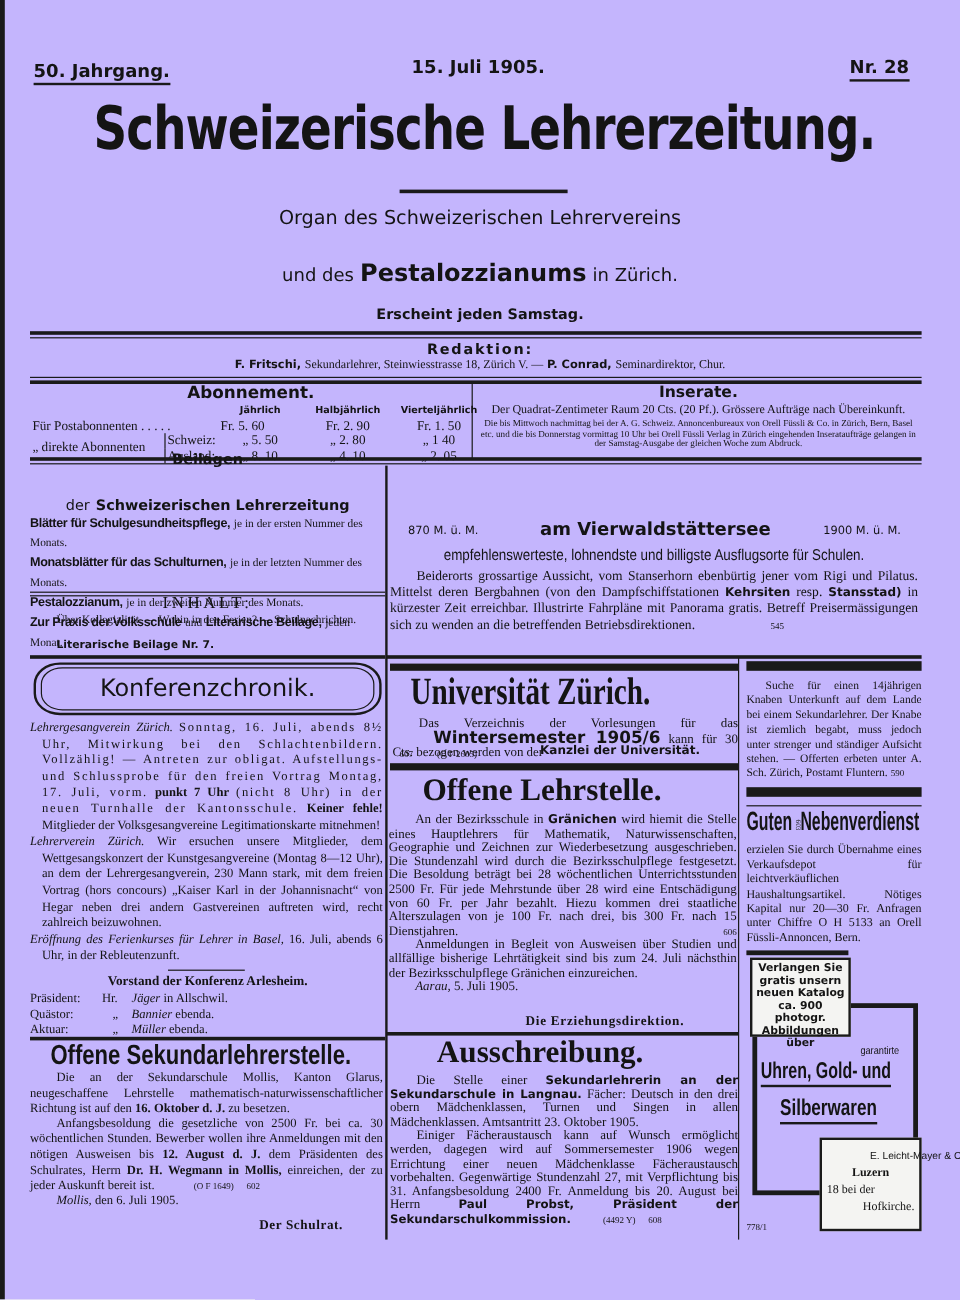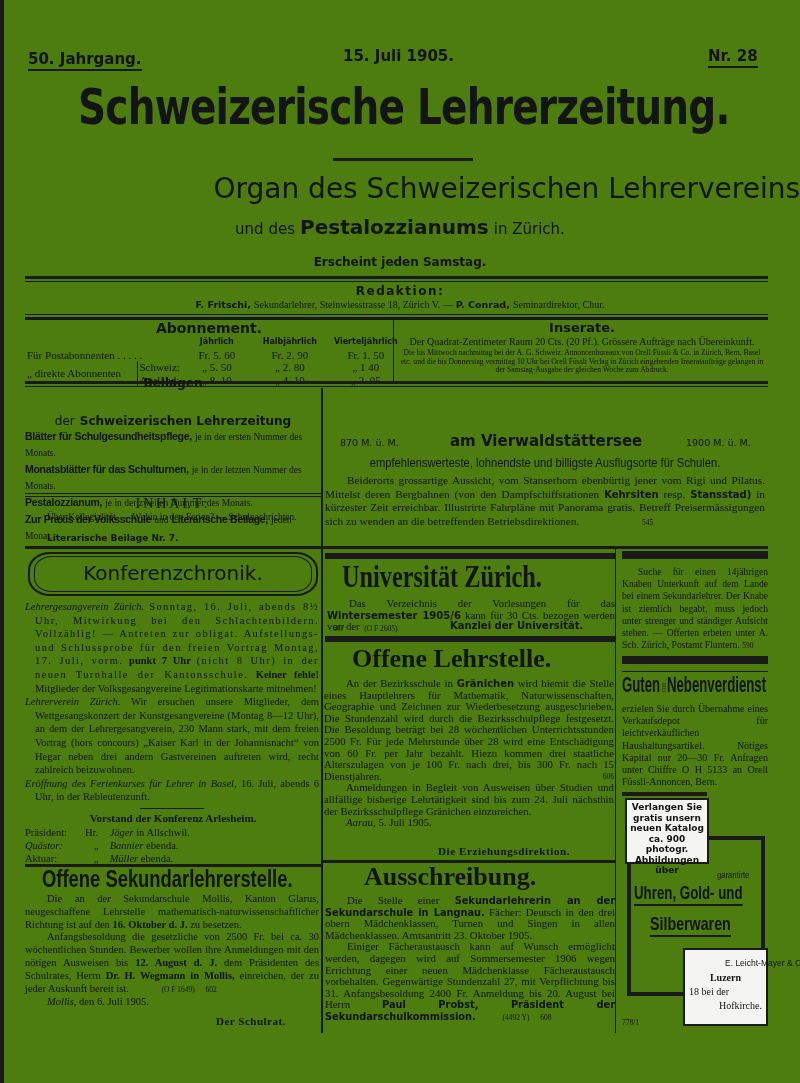--- a/index.html
+++ b/index.html
@@ -1,36 +1,36 @@
 <!DOCTYPE html>
 <html><head>
 <meta charset="utf-8">
 <style>
   * { box-sizing: border-box; margin: 0; padding: 0; }
   html, body { width: 800px; height: 1083px; background: #f4f4f2; overflow: hidden; }
   body { position: relative; font-family: "DejaVu Serif", serif; color: #141414; }
-  .page { position: absolute; left: 0; top: 0; width: 800px; height: 1083px; background: #4d7c0f; }
+  .page { position: absolute; left: 0; top: 0; width: 800px; height: 1083px; background: #c4b5fd; }
   .left-edge { position: absolute; left: 0; top: 0; width: 4px; height: 1083px; background: #1a1a1a; }
   .abs { position: absolute; }
   .sans { font-family: "DejaVu Sans", sans-serif; }
   .cond { font-family: "Liberation Sans", sans-serif; }
   .serif { font-family: "Liberation Serif", serif; }
   .b { font-weight: bold; }
   .i { font-style: italic; }
   .center { text-align: center; }
   .justify { text-align: justify; }
   .hr-thick { position: absolute; height: 3px; background: #1a1a1a; }
   .hr-thin { position: absolute; height: 1px; background: #1a1a1a; }
   .vr { position: absolute; width: 2px; background: #1a1a1a; }
 
   
   .mast-small { font-family: "DejaVu Sans", sans-serif; font-weight: bold; font-size: 15px; }
   .underline-sq { border-bottom: 2px solid #1a1a1a; padding-bottom: 1px; }
   .title-main { font-family: "DejaVu Sans", sans-serif; font-weight: 900; font-size: 50px; letter-spacing: -1px; transform: scaleX(0.78); transform-origin: left top; white-space: nowrap; }
-  .organ { font-family: "DejaVu Sans", sans-serif; font-size: 28px; text-align: right; }
+  .organ { font-family: "DejaVu Sans", sans-serif; font-size: 16px; }
   .undd { font-family: "DejaVu Sans", sans-serif; font-size: 15px; }
   .pest { font-family: "DejaVu Sans", sans-serif; font-weight: bold; font-size: 20px; }
   .text-xs { font-family: "Liberation Serif", serif; font-size: 8.5px; line-height: 10px; }
   .body-txt { font-family: "Liberation Serif", serif; font-size: 11.5px; line-height: 14.2px; }
   .spaced { letter-spacing: 1.4px; }
   .headline-cond { font-family: "Liberation Sans", sans-serif; font-weight: bold; transform-origin: left top; white-space: nowrap; }
   table.abo { border-collapse: collapse; font-family: "Liberation Serif", serif; font-size: 11px; }
   table.abo td { padding: 0 2px; line-height: 12.5px; white-space: nowrap; }
   .bar { position: absolute; background: #1a1a1a; }
   .num { font-size: 7.5px; font-family: "Liberation Serif", serif; }
@@ -77,21 +77,21 @@
       <tbody>
           <tr>
         <td style="width:112px;"></td>
             <td style="width:44px;"></td>
         <td class="sans b" style="font-size:8px; width:70px; text-align:center;">Jährlich</td>
         <td class="sans b" style="font-size:8px; width:76px; text-align:center;">Halbjährlich</td>
         <td class="sans b" style="font-size:8px; width:76px; text-align:center;">Vierteljährlich</td>
       </tr>
       <tr>
         <td colspan="2">Für Postabonnenten . . . . .</td>
-        <td style="text-align:center;">Fr. 5. 60</td>
+        <td style="text-align:left;">Fr. 5. 60</td>
         <td style="text-align:center;">Fr. 2. 90</td>
         <td style="text-align:center;">Fr. 1. 50</td>
       </tr>
       <tr>
         <td rowspan="2" style="vertical-align:middle;">„ direkte Abonnenten</td>
         <td style="border-left:1px solid #1a1a1a;">Schweiz:</td>
         <td style="text-align:center;">„ 5. 50</td>
         <td style="text-align:center;">„ 2. 80</td>
         <td style="text-align:center;">„ 1 40</td>
       </tr>
@@ -139,21 +139,21 @@
 
   <div class="abs body-txt justify" style="left:25px; width:294px; top:600px; font-size:10.5px; line-height:13.6px;">
     <p style="padding-left:10px; text-indent:-10px;"><span class="i">Lehrergesangverein Zürich.</span> <span class="spaced">Sonntag, 16. Juli, abends 8½ Uhr, Mitwirkung bei den Schlachtenbildern. Vollzählig! — Antreten zur obligat. Aufstellungs- und Schlussprobe für den freien Vortrag Montag, 17. Juli, vorm.</span> <span class="b">punkt 7 Uhr</span> <span class="spaced">(nicht 8 Uhr) in der neuen Turnhalle der Kantonsschule.</span> <span class="b">Keiner fehle!</span> <span>Mitglieder der Volksgesangvereine Legitimationskarte mitnehmen!</span></p>
     <p style="padding-left:10px; text-indent:-10px;"><span class="i">Lehrerverein Zürich.</span> <span>Wir ersuchen unsere Mitglieder, dem Wettgesangskonzert der Kunstgesangvereine (Montag 8—12 Uhr), an dem der Lehrergesangverein, 230 Mann stark, mit dem freien Vortrag (hors concours) „Kaiser Karl in der Johannisnacht“ von Hegar neben drei andern Gastvereinen auftreten wird, recht zahlreich beizuwohnen.</span></p>
     <p style="padding-left:10px; text-indent:-10px;"><span class="i">Eröffnung des Ferienkurses für Lehrer in Basel,</span> <span>16. Juli, abends 6 Uhr, in der Rebleutenzunft.</span></p>
   </div>
   <div class="hr-thin" style="left:140px; top:808px; width:64px;"></div>
   <div class="abs center serif b" style="left:25px; width:296px; top:812px; font-size:11px;">Vorstand der Konferenz Arlesheim.</div>
   <div class="abs serif" style="left:25px; top:826px; font-size:10.5px; line-height:13px;">
     <div><span style="display:inline-block; width:60px;">Präsident:</span><span style="display:inline-block; width:22px;">Hr.</span> <span class="i">Jäger</span> <span>in Allschwil.</span></div>
-    <div><span style="display:inline-block; width:60px;font-style:italic;">Quästor:</span><span style="display:inline-block; width:22px; text-align:center;">„</span> <span class="i">Bannier</span> <span>ebenda.</span></div>
+    <div><span style="display:inline-block; width:60px;">Quästor:</span><span style="display:inline-block; width:22px; text-align:center;">„</span> <span class="i">Bannier</span> <span>ebenda.</span></div>
     <div><span style="display:inline-block; width:60px;">Aktuar:</span><span style="display:inline-block; width:22px; text-align:center;">„</span> <span class="i">Müller</span> <span>ebenda.</span></div>
   </div>
   <div class="hr-thick" style="left:25px; top:864px; width:296px;"></div>
 
   <div class="abs" style="left:42px; top:866px;">
     <div class="headline-cond" style="font-size:23px; transform:scaleX(0.8);">Offene Sekundarlehrerstelle.</div>
   </div>
   <div class="abs body-txt justify" style="left:25px; width:294px; top:893px; font-size:10.5px; line-height:12.8px;">
     <p style="text-indent:22px;"><span>Die an der Sekundarschule Mollis, Kanton Glarus, neugeschaffene Lehrstelle mathematisch-naturwissenschaftlicher Richtung ist auf den</span> <span class="b">16. Oktober d. J.</span> <span>zu besetzen.</span></p>
     <p style="text-indent:22px;"><span>Anfangsbesoldung die gesetzliche von 2500 Fr. bei ca. 30 wöchentlichen Stunden. Bewerber wollen ihre Anmeldungen mit den nötigen Ausweisen bis</span> <span class="b">12. August d. J.</span> <span>dem Präsidenten des Schulrates, Herrn</span> <span class="b">Dr. H. Wegmann in Mollis,</span> <span>einreichen, der zu jeder Auskunft bereit ist.</span> <span class="num" style="margin-left:30px;">(O F 1649)</span> <span class="num" style="margin-left:8px;">602</span></p>
@@ -169,21 +169,21 @@
     <span style="padding-left:22px;">Beiderorts grossartige Aussicht, vom Stanserhorn ebenbürtig jener vom Rigi und Pilatus. Mittelst deren Bergbahnen (von den Dampfschiffstationen</span> <span class="sans b" style="font-size:10px;">Kehrsiten</span> <span>resp.</span> <span class="sans b" style="font-size:10px;">Stansstad)</span> <span>in kürzester Zeit erreichbar. Illustrirte Fahrpläne mit Panorama gratis. Betreff Preisermässigungen sich zu wenden an die betreffenden Betriebsdirektionen.</span> <span class="num" style="margin-left:60px;">545</span>
   </div>
   <div class="hr-thick" style="left:322px; top:546px; width:446px;"></div>
 
   <div class="bar" style="left:325px; top:553px; width:290px; height:6px;"></div>
   <div class="vr" style="left:615px; top:548px; height:485px; width:1px;"></div>
   <div class="abs" style="left:342px; top:558px;">
     <div class="serif b" style="font-size:32px; transform:scaleX(0.76); transform-origin:left top; white-space:nowrap;">Universität Zürich.</div>
   </div>
   <div class="abs body-txt justify" style="left:327px; width:288px; top:598px; font-size:10.8px; line-height:11.5px;">
-    <span style="padding-left:22px;">Das Verzeichnis der Vorlesungen für das</span> <span class="sans b" style="font-size:10px;">Wintersemester 1905/6</span> <span>kann für 30 Cts. bezogen werden von der</span>
+    <span style="padding-left:22px;">Das Verzeichnis der Vorlesungen für das</span> <span class="sans b" style="font-size:14px;margin-left:34px;">Wintersemester 1905/6</span> <span>kann für 30 Cts. bezogen werden von der</span>
   </div>
   <div class="abs" style="left:333px; top:624px; font-size:7.5px;">
     <span class="num">607</span><span class="num" style="margin-left:20px;">(O F 2605)</span>
   </div>
   <div class="abs sans b" style="left:450px; top:620px; font-size:10px;">Kanzlei der Universität.</div>
   <div class="bar" style="left:325px; top:636px; width:290px; height:6px;"></div>
 
   <div class="abs serif b" style="left:352px; top:644px; font-size:26px; white-space:nowrap;">Offene Lehrstelle.</div>
   <div class="abs body-txt justify" style="left:324px; width:290px; top:678px; font-size:10.8px; line-height:11.6px;">
     <p style="text-indent:22px;"><span>An der Bezirksschule in</span> <span class="sans b" style="font-size:10px;">Gränichen</span> <span>wird hiemit die Stelle eines Hauptlehrers für Mathematik, Naturwissenschaften, Geographie und Zeichnen zur Wiederbesetzung ausgeschrieben. Die Stundenzahl wird durch die Bezirksschulpflege festgesetzt. Die Besoldung beträgt bei 28 wöchentlichen Unterrichtsstunden 2500 Fr. Für jede Mehrstunde über 28 wird eine Entschädigung von 60 Fr. per Jahr bezahlt. Hiezu kommen drei staatliche Alterszulagen von je 100 Fr. nach drei, bis 300 Fr. nach 15 Dienstjahren.</span> <span class="num" style="float:right;">606</span></p>

